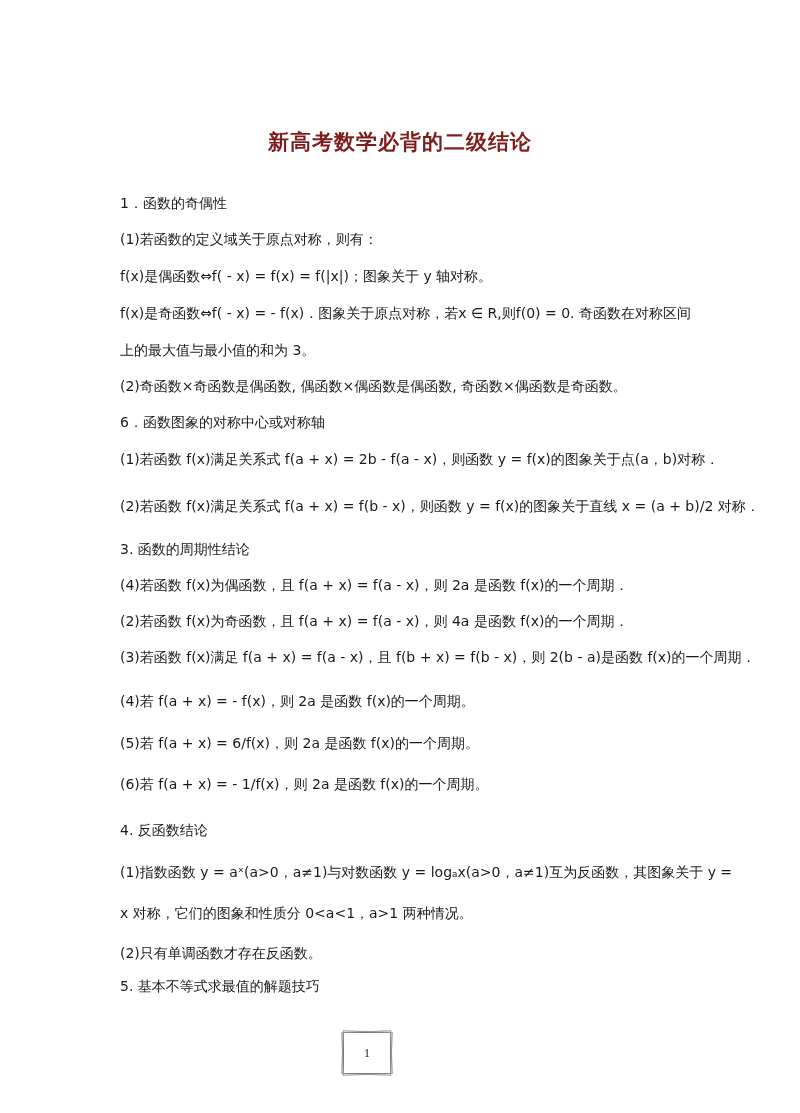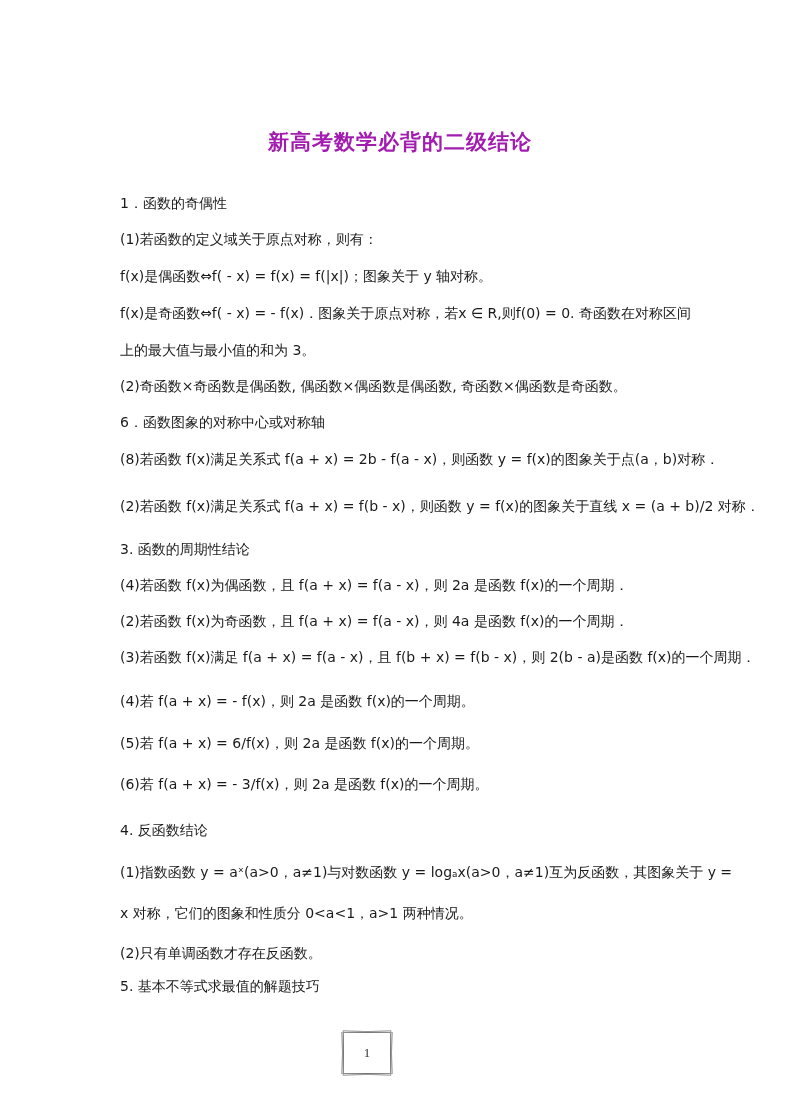--- a/index.html
+++ b/index.html
@@ -2,21 +2,21 @@
 <html><head>
 <meta charset="utf-8">
 <style>
   html, body { margin: 0; padding: 0; background: #ffffff; }
   body {
     width: 800px; height: 1113px; position: relative; overflow: hidden;
     font-family: "DejaVu Sans", sans-serif; color: #1a1a1a;
   }
   .title {
     position: absolute; top: 128px; left: 0; width: 800px; text-align: center;
-    font-size: 21px; font-weight: bold; letter-spacing: 1px; color: #a21caf;
+    font-size: 21px; font-weight: bold; letter-spacing: 1px; color: #7f1d1d;
   }
   .line {
     position: absolute; left: 120px; font-size: 14px; white-space: nowrap; line-height: 20px;
   }
   .page-box {
     position: absolute; left: 343px; top: 1032px; width: 46px; height: 40px;
     border: 1px solid #777; display: flex; align-items: center; justify-content: center;
     font-family: "Liberation Serif", serif; font-size: 13px; color: #333;
   }
   .page-box::before, .page-box::after {
@@ -31,30 +31,30 @@
 <div class="title">新高考数学必背的二级结论</div>
 
 <div class="line" style="top:193px">1．函数的奇偶性</div>
 <div class="line" style="top:229px">(1)若函数的定义域关于原点对称，则有：</div>
 <div class="line" style="top:266px">f(x)是偶函数⇔f( - x) = f(x) = f(|x|)；图象关于 y 轴对称。</div>
 <div class="line" style="top:303px">f(x)是奇函数⇔f( - x) = - f(x)．图象关于原点对称，若x ∈ R,则f(0) = 0. 奇函数在对称区间</div>
 <div class="line" style="top:340px">上的最大值与最小值的和为 3。</div>
 <div class="line" style="top:376px">(2)奇函数×奇函数是偶函数, 偶函数×偶函数是偶函数, 奇函数×偶函数是奇函数。</div>
 
 <div class="line" style="top:412px">6．函数图象的对称中心或对称轴</div>
-<div class="line" style="top:449px">(8)若函数 f(x)满足关系式 f(a + x) = 2b - f(a - x)，则函数 y = f(x)的图象关于点(a，b)对称．</div>
+<div class="line" style="top:449px">(1)若函数 f(x)满足关系式 f(a + x) = 2b - f(a - x)，则函数 y = f(x)的图象关于点(a，b)对称．</div>
 <div class="line" style="top:496px">(2)若函数 f(x)满足关系式 f(a + x) = f(b - x)，则函数 y = f(x)的图象关于直线 x = (a + b)/2 对称．</div>
 
 <div class="line" style="top:539px">3. 函数的周期性结论</div>
 <div class="line" style="top:575px">(4)若函数 f(x)为偶函数，且 f(a + x) = f(a - x)，则 2a 是函数 f(x)的一个周期．</div>
 <div class="line" style="top:611px">(2)若函数 f(x)为奇函数，且 f(a + x) = f(a - x)，则 4a 是函数 f(x)的一个周期．</div>
 <div class="line" style="top:647px">(3)若函数 f(x)满足 f(a + x) = f(a - x)，且 f(b + x) = f(b - x)，则 2(b - a)是函数 f(x)的一个周期．</div>
 <div class="line" style="top:691px">(4)若 f(a + x) = - f(x)，则 2a 是函数 f(x)的一个周期。</div>
 <div class="line" style="top:733px">(5)若 f(a + x) = 6/f(x)，则 2a 是函数 f(x)的一个周期。</div>
-<div class="line" style="top:774px">(6)若 f(a + x) = - 3/f(x)，则 2a 是函数 f(x)的一个周期。</div>
+<div class="line" style="top:774px">(6)若 f(a + x) = - 1/f(x)，则 2a 是函数 f(x)的一个周期。</div>
 
 <div class="line" style="top:820px">4. 反函数结论</div>
 <div class="line" style="top:862px">(1)指数函数 y = aˣ(a&gt;0，a≠1)与对数函数 y = logₐx(a&gt;0，a≠1)互为反函数，其图象关于 y =</div>
 <div class="line" style="top:903px">x 对称，它们的图象和性质分 0&lt;a&lt;1，a&gt;1 两种情况。</div>
 <div class="line" style="top:943px">(2)只有单调函数才存在反函数。</div>
 
 <div class="line" style="top:976px">5. 基本不等式求最值的解题技巧</div>
 
 <div class="page-box">
   <span>1</span>

